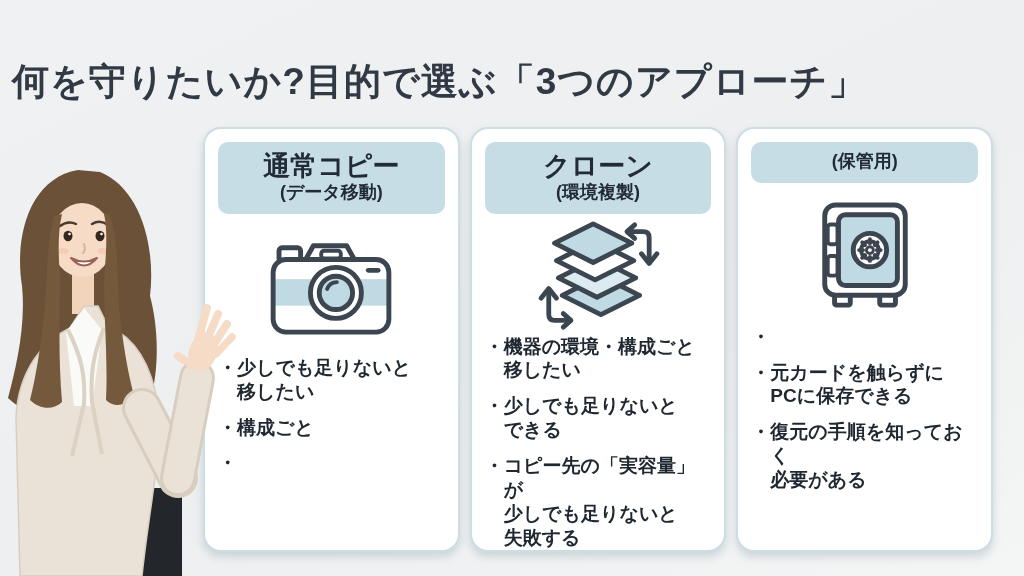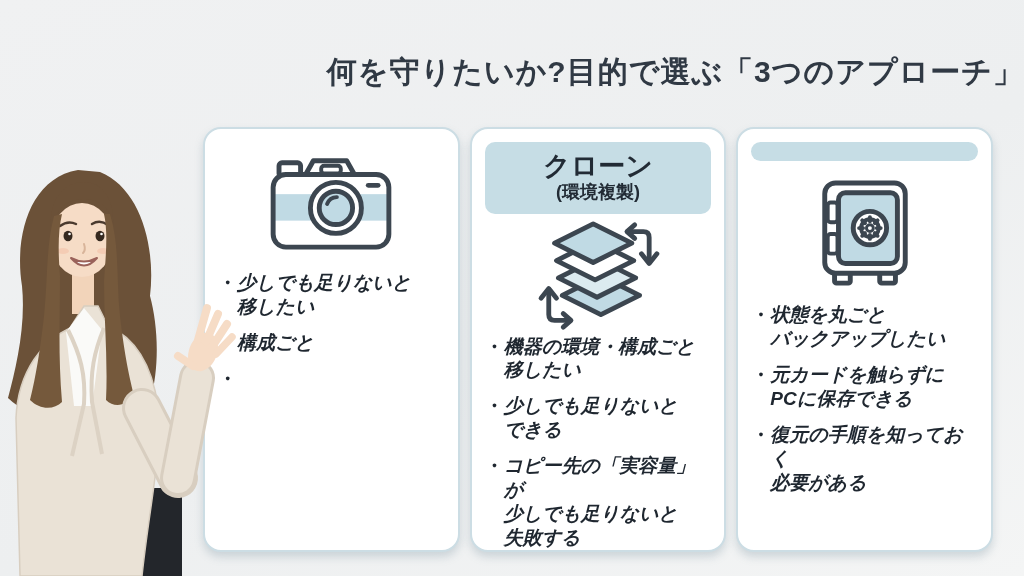--- a/index.html
+++ b/index.html
@@ -2,40 +2,40 @@
 <html><head>
 <meta charset="utf-8">
 <style>
   html,body { margin:0; padding:0; }
   .stage {
     position:relative; width:1024px; height:576px; overflow:hidden;
     background: linear-gradient(155deg,#f0f1f2 0%,#edeff0 55%,#f4f5f5 100%);
     font-family:"Liberation Sans","DejaVu Sans",sans-serif;
   }
   .title {
-    position:absolute; top:32px; left:0; right:0; text-align:right;
-    font-size:30px; font-weight:900; color:#303944; letter-spacing:1px;
+    position:absolute; top:32px; left:12px; right:0; text-align:left;
+    font-size:37px; font-weight:900; color:#303944; letter-spacing:1px;
   }
   .cards { position:absolute; left:203px; top:127px; width:790px; height:425px; display:flex; gap:10px; }
   .card {
     flex:1; background:#ffffff; border:2px solid #ccdde4; border-radius:18px;
     box-shadow:0 5px 9px rgba(110,135,150,.28);
     display:flex; flex-direction:column; min-width:0;
   }
   .card-header {
     margin:13px 13px 0; background:#c6dde5; border-radius:10px;
     text-align:center; padding:9px 4px 10px;
   }
   .card-title { font-size:27px; font-weight:800; color:#222b35; line-height:1.15; }
   .card-subtitle { font-size:18px; font-weight:800; color:#222b35; line-height:1.2; }
   .icon-wrap { height:138px; display:flex; align-items:center; justify-content:center; margin-top:4px; }
   .bullets { padding:0 14px 0 13px; display:flex; flex-direction:column; gap:12px; }
   .bullet { display:flex; font-size:19px; font-weight:700; color:#1f2730; line-height:1.26; }
   .bullet .dot { flex:0 0 auto; width:19px; }
-  .bullet .txt { white-space:pre-line;font-style:italic; }
+  .bullet .txt { white-space:pre-line; }
   .presenter { position:absolute; left:0; top:156px; width:240px; height:420px; z-index:5; }
   svg { display:block; }
 </style>
 </head>
 <body>
 
 <div class="stage">
 
   <h1 class="title">何を守りたいか?目的で選ぶ「3つのアプローチ」</h1>
 
@@ -89,20 +89,24 @@
       <line x1="206" y1="186" x2="218" y2="158" stroke="#f6dcc6" stroke-width="8" stroke-linecap="round"></line>
       <line x1="212" y1="191" x2="227" y2="168" stroke="#f6dcc6" stroke-width="8" stroke-linecap="round"></line>
       <line x1="216" y1="198" x2="232" y2="181" stroke="#f6dcc6" stroke-width="7.5" stroke-linecap="round"></line>
       <line x1="193" y1="210" x2="178" y2="200" stroke="#f6dcc6" stroke-width="8" stroke-linecap="round"></line>
     </g>
   </svg>
 
   <div class="cards">
 
     <div class="card">
+      <div class="card-header">
+        <div class="card-title">通常コピー</div>
+        <div class="card-subtitle">(データ移動)</div>
+      </div>
       <div class="icon-wrap">
         <svg width="128" height="102" viewBox="0 0 130 104">
           <g stroke="#3c4650" stroke-linejoin="round">
             <rect x="12" y="12" width="22" height="14" rx="3" fill="#ffffff" stroke-width="5"></rect>
             <path d="M38,26 L47,10 L81,10 L90,26 Z" fill="#ffffff" stroke-width="5"></path>
             <rect x="6" y="24" width="118" height="74" rx="13" fill="#ffffff" stroke="none"></rect>
             <rect x="8" y="44" width="114" height="27" fill="#c0dae4" stroke="none"></rect>
             <rect x="6" y="24" width="118" height="74" rx="13" fill="none" stroke-width="5"></rect>
             <rect x="55" y="15" width="20" height="8" rx="3" fill="none" stroke-width="4"></rect>
             <line x1="103" y1="35" x2="113" y2="35" stroke-width="5" stroke-linecap="round"></line>
@@ -166,20 +170,21 @@
           <span class="dot">・</span>
           <span class="txt">コピー先の「実容量」が
 少しでも足りないと
 失敗する</span>
         </div>
       </div>
     </div>
 
     <div class="card">
       <div class="card-header">
+        <div class="card-subtitle">(保管用)</div>
       </div>
       <div class="icon-wrap">
         <svg width="108" height="110" viewBox="0 0 110 112">
           <g stroke="#3c4650" stroke-linejoin="round">
             <rect x="24" y="94" width="16" height="12" rx="2" fill="#ffffff" stroke-width="5"></rect>
             <rect x="70" y="94" width="16" height="12" rx="2" fill="#ffffff" stroke-width="5"></rect>
             <rect x="14" y="4" width="82" height="92" rx="11" fill="#ffffff" stroke-width="5"></rect>
             <rect x="28" y="14" width="60" height="72" rx="7" fill="#c0dae4" stroke-width="5"></rect>
             <rect x="17" y="24" width="10" height="20" rx="3" fill="#ffffff" stroke-width="4"></rect>
             <rect x="17" y="56" width="10" height="20" rx="3" fill="#ffffff" stroke-width="4"></rect>
@@ -195,22 +200,20 @@
               <line x1="67.8" y1="42.2" x2="65" y2="45"></line>
               <line x1="55" y1="55" x2="52.2" y2="57.8"></line>
             </g>
             <circle cx="60" cy="50" r="3.5" fill="#ffffff" stroke-width="3"></circle>
           </g>
         </svg>
       </div>
       <div class="bullets">
         <div class="bullet">
           <span class="dot">・</span>
-          <span class="txt">状態を丸ごと
-バックアップしたい</span>
         </div>
         <div class="bullet">
           <span class="dot">・</span>
           <span class="txt">元カードを触らずに
 PCに保存できる</span>
         </div>
         <div class="bullet">
           <span class="dot">・</span>
           <span class="txt">復元の手順を知っておく
 必要がある</span>

